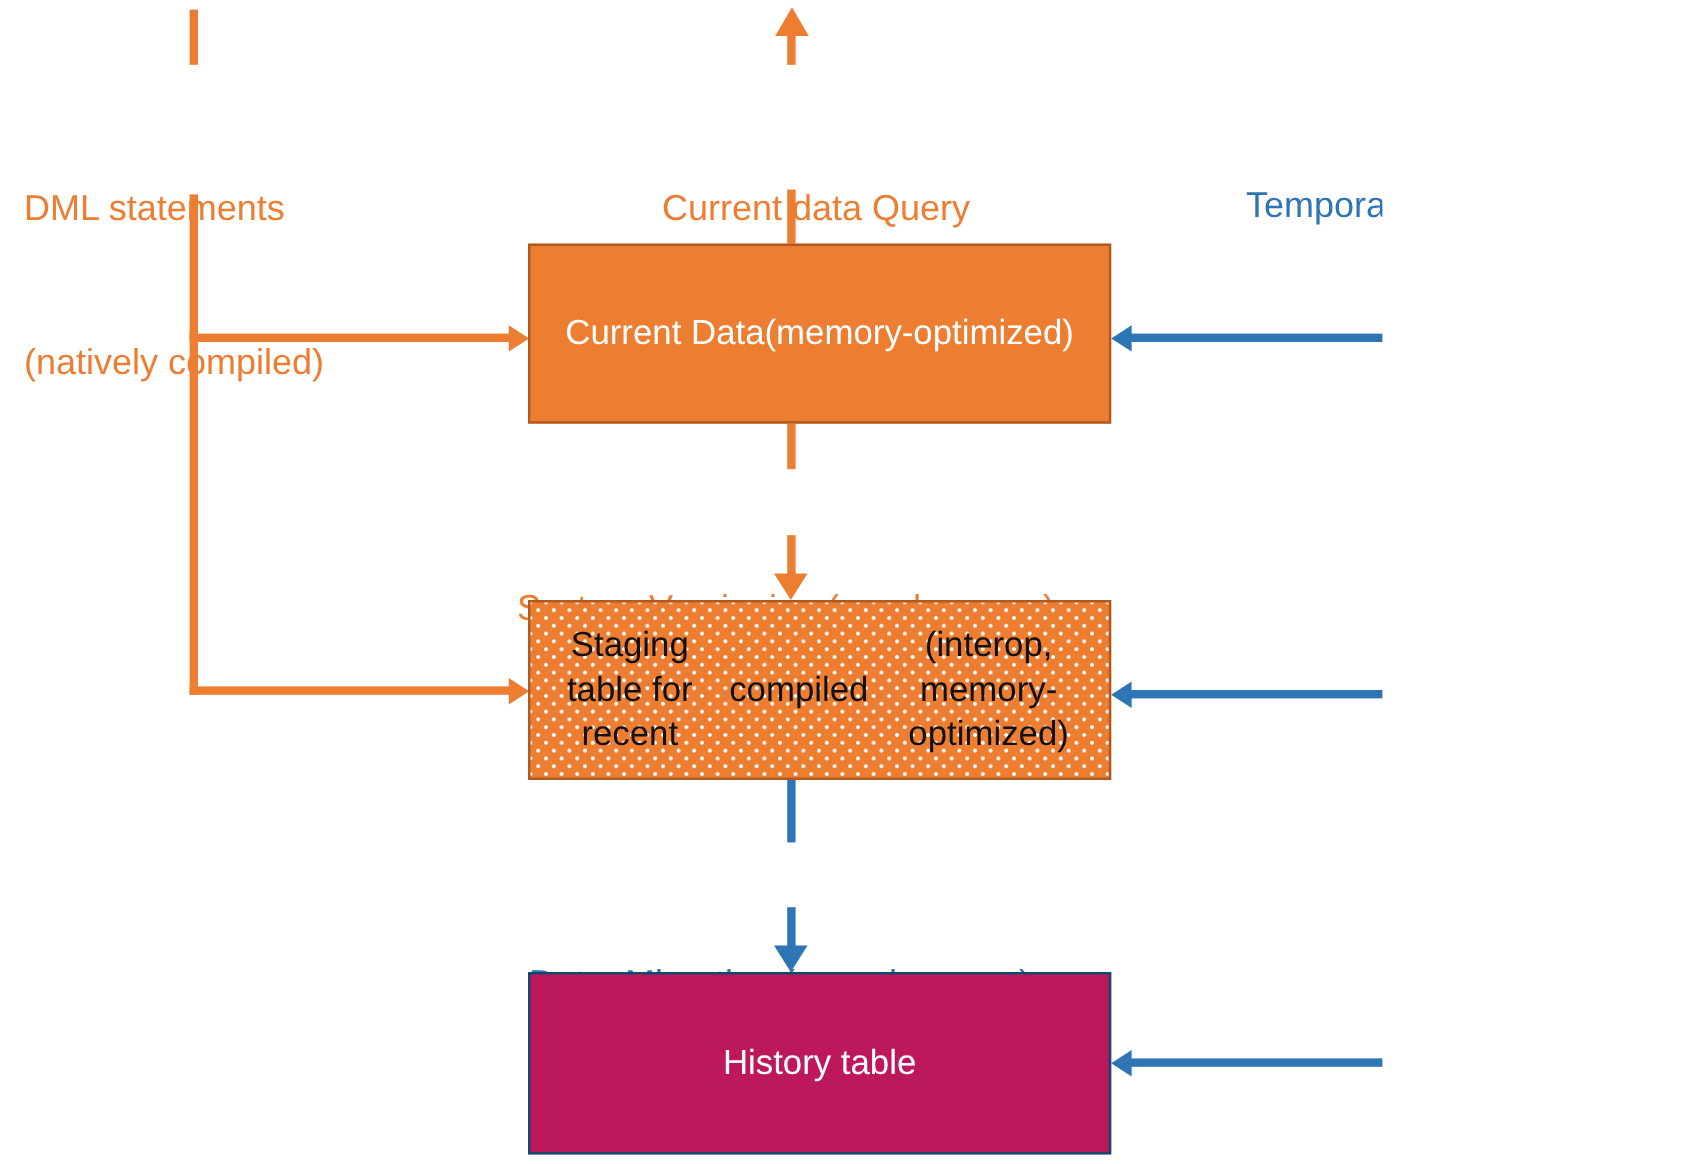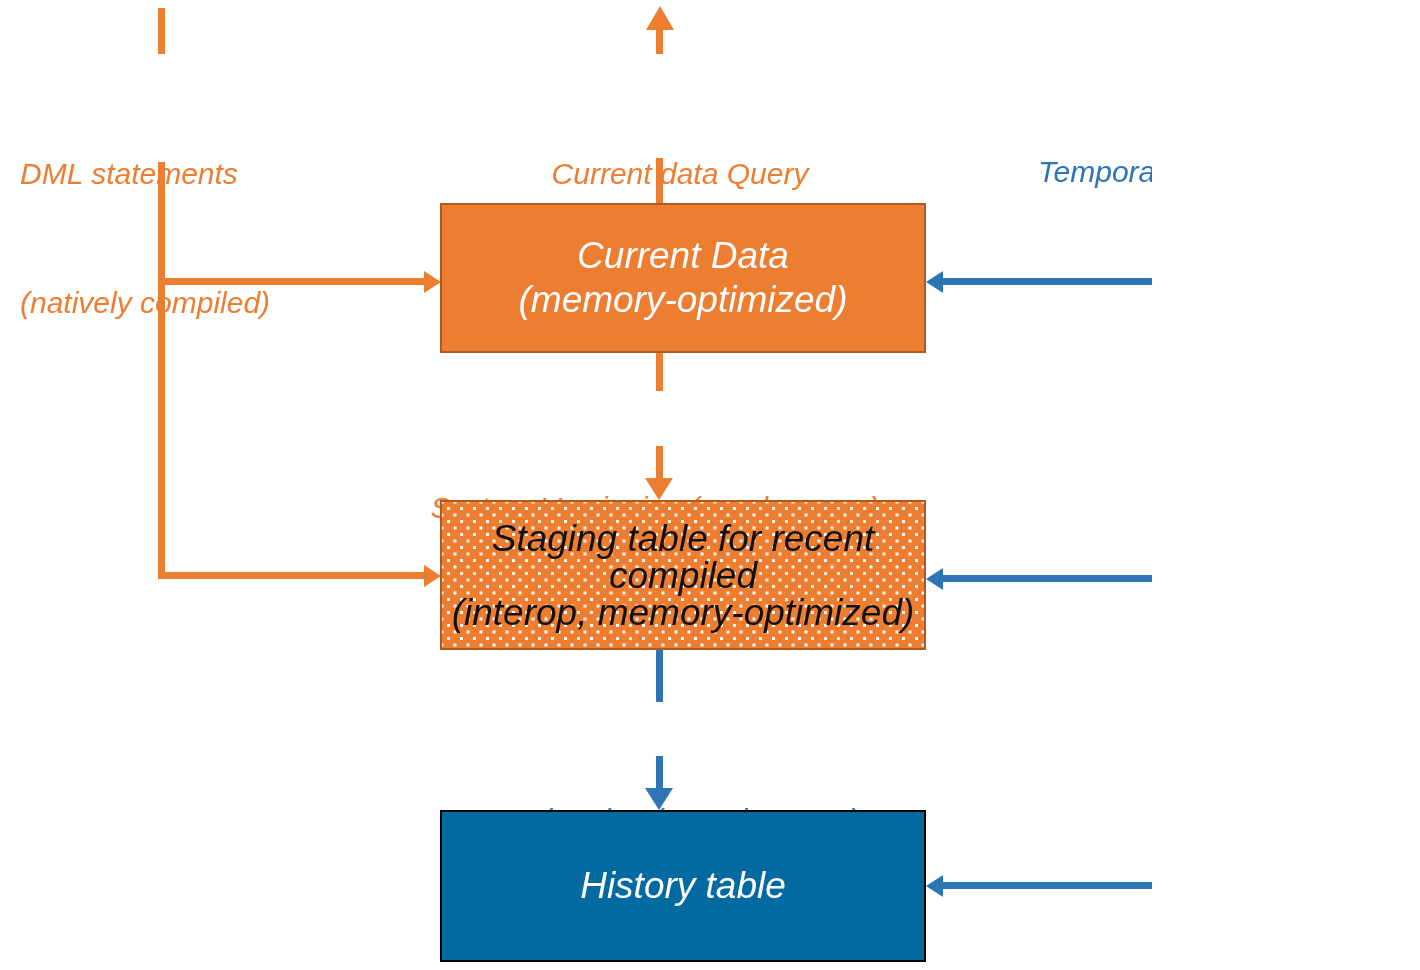--- a/index.html
+++ b/index.html
@@ -2,21 +2,20 @@
 <html><head>
 <meta charset="utf-8">
 <style>
   html,body{margin:0;padding:0;background:#ffffff;}
   #canvas{
     position:relative;
     width:1152px;height:970px;
     background:#ffffff;
     font-family:"Liberation Sans", sans-serif;
     overflow:hidden;
-    font-style:italic;
   }
   
   .vline,.hline{position:absolute;}
   .vline{width:7px;}
   .hline{height:7px;}
   .orange-fill{background:#ED7D31;}
   .blue-fill{background:#2E75B6;}
   
   .head{position:absolute;width:0;height:0;}
   .head-right{border-top:11px solid transparent;border-bottom:11px solid transparent;border-left:17px solid #ED7D31;}
@@ -33,23 +32,23 @@
   }
   .label .ln{display:block;white-space:pre-wrap;}
   .orange-text{color:#ED7D31;}
   .blue-text{color:#2E75B6;}
   .center{text-align:center;}
   
   .node{
     position:absolute;
     left:440px;width:486px;
     box-sizing:border-box;
-    display:flex;flex-direction:column;
+    display:flex;flex-direction:row;
     align-items:center;justify-content:center;
-    font-size:37px;line-height:44px;
+    font-size:29px;line-height:44px;
     text-align:center;
   }
   .node .ln{display:block;white-space:pre-wrap;}
   #current-data-box{
     top:203px;height:150px;
     background:#ED7D31;
     border:2px solid #AE5A21;
     color:#ffffff;
   }
   #staging-box{
@@ -60,22 +59,22 @@
       radial-gradient(circle, rgba(255,255,255,.95) 1.5px, transparent 1.8px);
     background-size:13px 13px;
     background-position:0 0, 6.5px 6.5px;
     border:2px solid #AE5A21;
     color:#111111;
     line-height:37px;
     align-items:center;
   }
   #history-box{
     top:810px;height:152px;
-    background:#0369a1;
-    border:2px solid #000000;
+    background:#be185d;
+    border:2px solid #0c4a6e;
     color:#ffffff;
   }
 </style>
 </head>
 <body>
 
 <div id="canvas">
 
   <div class="vline orange-fill" style="left:158px;top:8px;height:46px;"></div>
 

